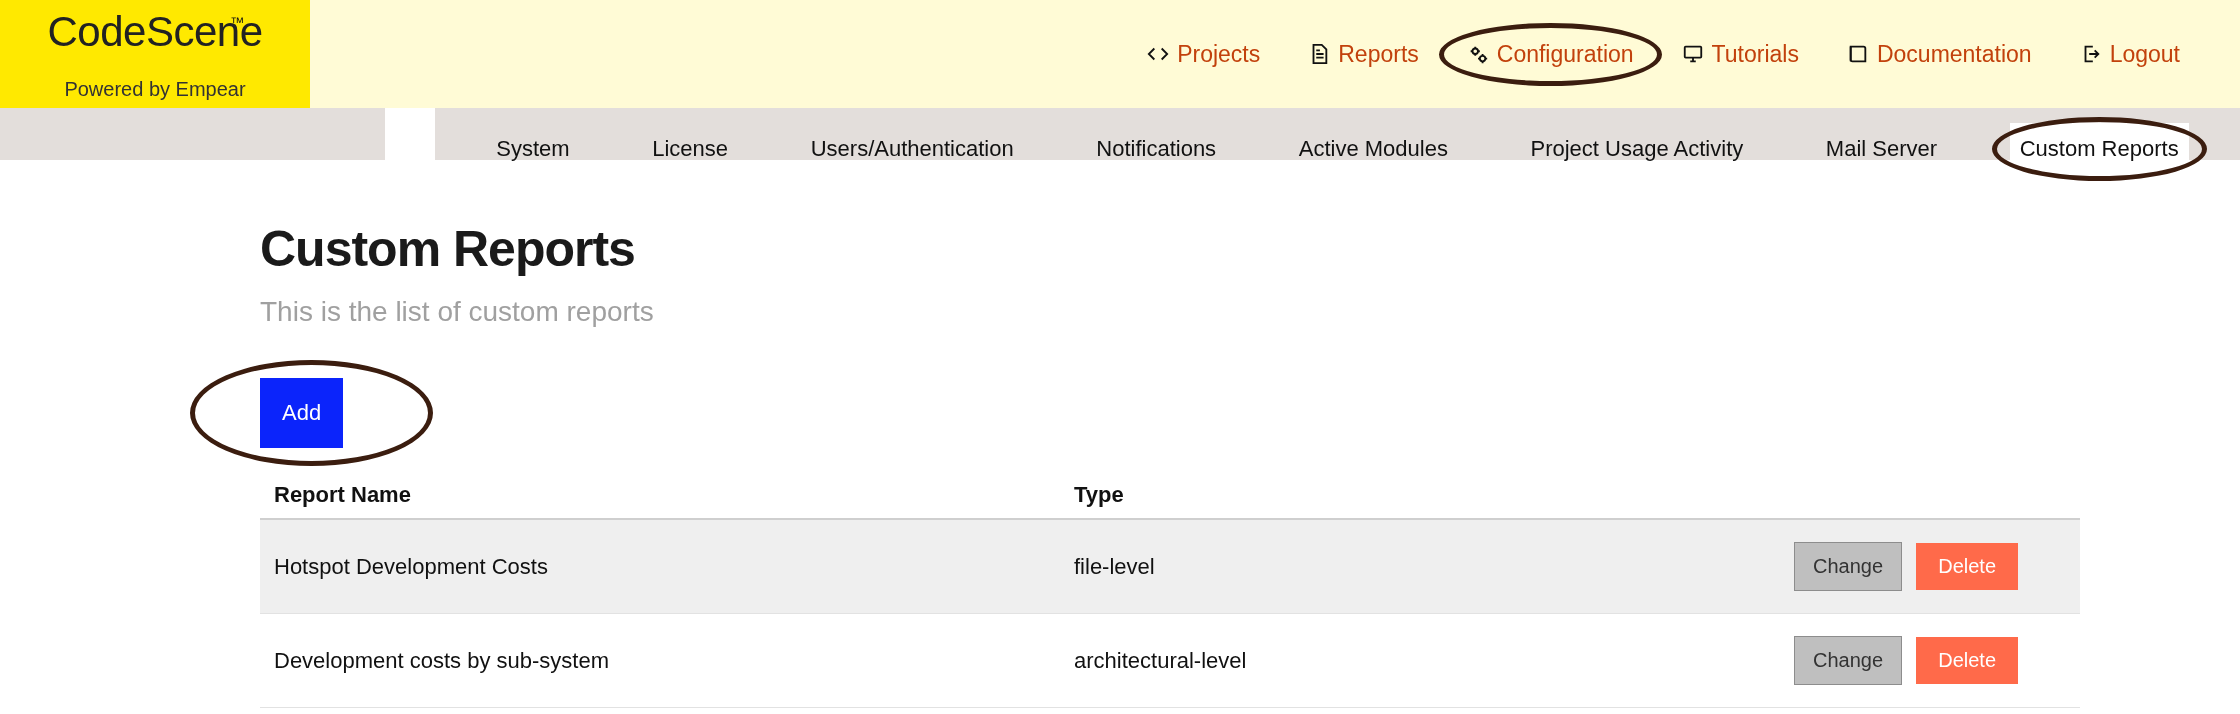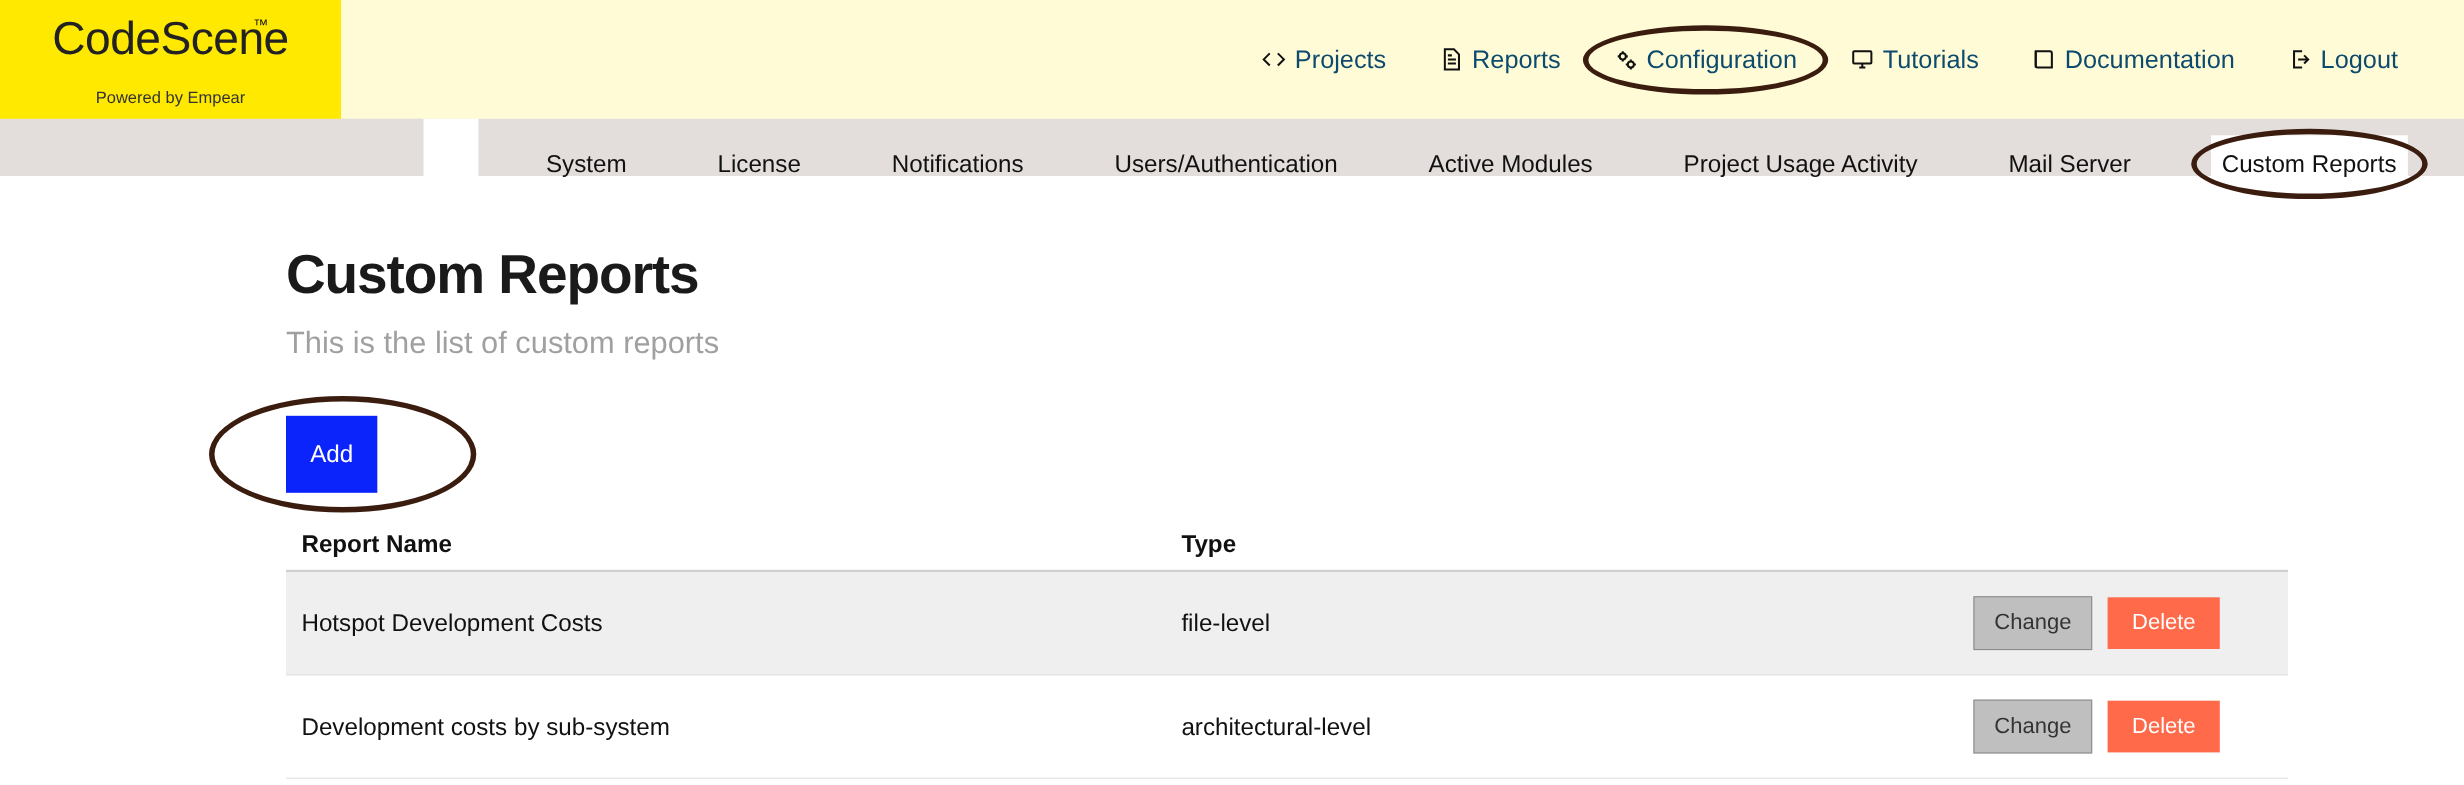--- a/index.html
+++ b/index.html
@@ -33,35 +33,35 @@
     letter-spacing: -0.5px;
     position: relative;
   }
   .logo-tm {
     font-size: 14px;
     position: absolute;
     top: 14px;
     right: 66px;
   }
   .logo-sub {
-    font-size: 15px;
+    font-size: 20px;
     color: #333;
     margin-top: 22px;
   }
 
   .topnav {
     flex: 1;
     display: flex;
     justify-content: flex-end;
     align-items: center;
     gap: 48px;
     padding-right: 60px;
   }
   .topnav a {
-    color: #0c4a6e;
+    color: #c2410c;
     text-decoration: none;
     font-size: 23px;
     display: inline-flex;
     align-items: center;
     gap: 8px;
   }
   .topnav .ico { display:inline-flex; }
   .topnav .ico svg { width: 22px; height: 22px; }
 
   
@@ -277,22 +277,22 @@
     </a>
   </nav>
 </div>
 
 <div class="subnav-wrapper">
   <div class="subnav-spacer"></div>
   <div class="subnav-whitepad"></div>
   <nav class="subnav">
     <a href="#">System</a>
     <a href="#">License</a>
+    <a href="#">Users/Authentication</a>
     <a href="#">Notifications</a>
-    <a href="#">Users/Authentication</a>
     <a href="#">Active Modules</a>
     <a href="#">Project Usage Activity</a>
     <a href="#">Mail Server</a>
     <a href="#" class="active ellipse-highlight2">Custom Reports</a>
   </nav>
 </div>
 
 <div class="main">
   <h1 class="page-title">Custom Reports</h1>
   <div class="page-sub">This is the list of custom reports</div>

